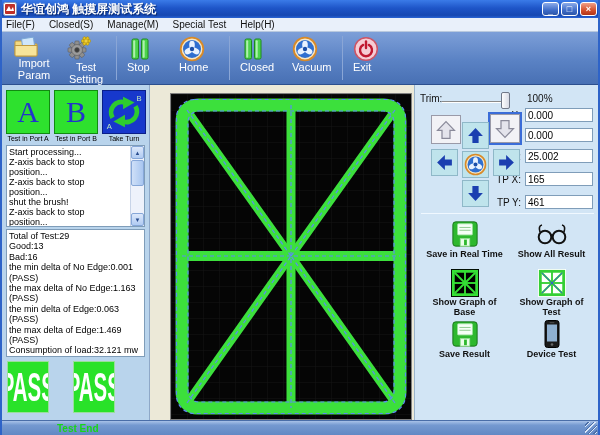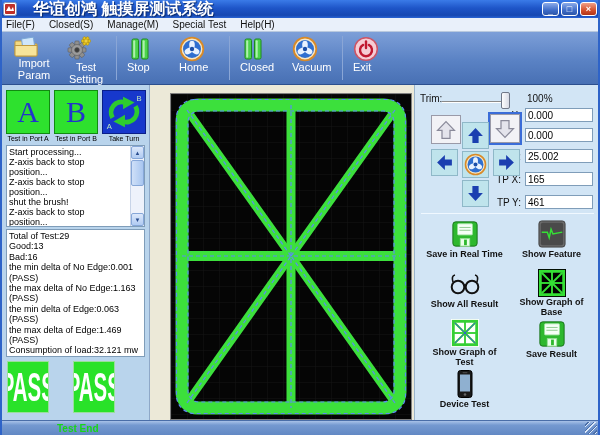--- a/index.html
+++ b/index.html
@@ -6,21 +6,21 @@
   *{box-sizing:border-box;}
   #app{
     position:relative;width:600px;height:435px;overflow:hidden;
     font-family:"Liberation Sans","DejaVu Sans",sans-serif;
     background:#ece9d8;border-left:2px solid #2e63c8;border-right:2px solid #2e63c8;
   }
   
   .titlebar{position:absolute;top:0;left:-2px;right:-2px;height:18px;
     background:linear-gradient(180deg,#3a7be8 0%,#1e55c8 45%,#1648b2 85%,#2a64d4 100%);
     display:flex;align-items:center;padding:0 3px;color:#fff;}
-  .title{font-size:16px;font-weight:bold;margin-left:16px;white-space:nowrap;
+  .title{font-size:12px;font-weight:bold;margin-left:4px;white-space:nowrap;
     text-shadow:1px 1px 1px #0a2a6a;flex:1;}
   .winbtns{display:flex;gap:2px;}
   .wbtn{width:17px;height:14px;border:1px solid #fff;border-radius:3px;
     font-size:9px;font-weight:bold;color:#fff;display:flex;align-items:center;justify-content:center;
     background:linear-gradient(180deg,#8cabea,#3e6cc8 60%,#2c55a8);line-height:1;}
   .wbtn.close{background:linear-gradient(180deg,#f0a088,#d4502c 60%,#b03418);}
   .wbtn.min span{margin-top:5px;}
   
   .menubar{position:absolute;top:18px;left:0;right:0;height:14px;background:#e9f0fa;
     border-bottom:1px solid #b9c9de;display:flex;align-items:center;font-size:10px;color:#111;
@@ -418,30 +418,20 @@
             <line x1="9" y1="8" x2="21" y2="8" stroke="#8cc88c"></line>
             <line x1="9" y1="11" x2="21" y2="11" stroke="#8cc88c"></line>
             <rect x="10" y="20" width="10" height="8" fill="#eaffea" stroke="#9adf9a"></rect>
             <rect x="14" y="21" width="3" height="6" fill="#2eb82e"></rect>
           </svg>
         </span>
         <span class="alabel">Save in Real Time</span>
       </button>
       <button class="action">
         <span class="aicon">
-          <svg width="28" height="28" viewBox="0 0 30 30">
-            <rect x="1" y="1" width="28" height="28" rx="3" fill="#6a6a6a" stroke="#3e3e3e"></rect>
-            <rect x="3" y="3" width="24" height="24" rx="2" fill="#4a4a4a"></rect>
-            <polyline points="4,13 10,13 12,19 14,10 16,15 26,13" fill="none" stroke="#35e035" stroke-width="1.6"></polyline>
-          </svg>
-        </span>
-        <span class="alabel">Show Feature</span>
-      </button>
-      <button class="action">
-        <span class="aicon">
           <svg width="34" height="24" viewBox="0 0 34 24">
             <circle cx="10" cy="15" r="6.3" fill="none" stroke="#111" stroke-width="2"></circle>
             <circle cx="24" cy="15" r="6.3" fill="none" stroke="#111" stroke-width="2"></circle>
             <path d="M16,14 q1,-2.5 2,0" fill="none" stroke="#111" stroke-width="1.6"></path>
             <path d="M5,10 Q3,4 7,3" fill="none" stroke="#111" stroke-width="1.6"></path>
             <path d="M29,10 Q31,4 27,3" fill="none" stroke="#111" stroke-width="1.6"></path>
           </svg>
         </span>
         <span class="alabel">Show All Result</span>
       </button>

